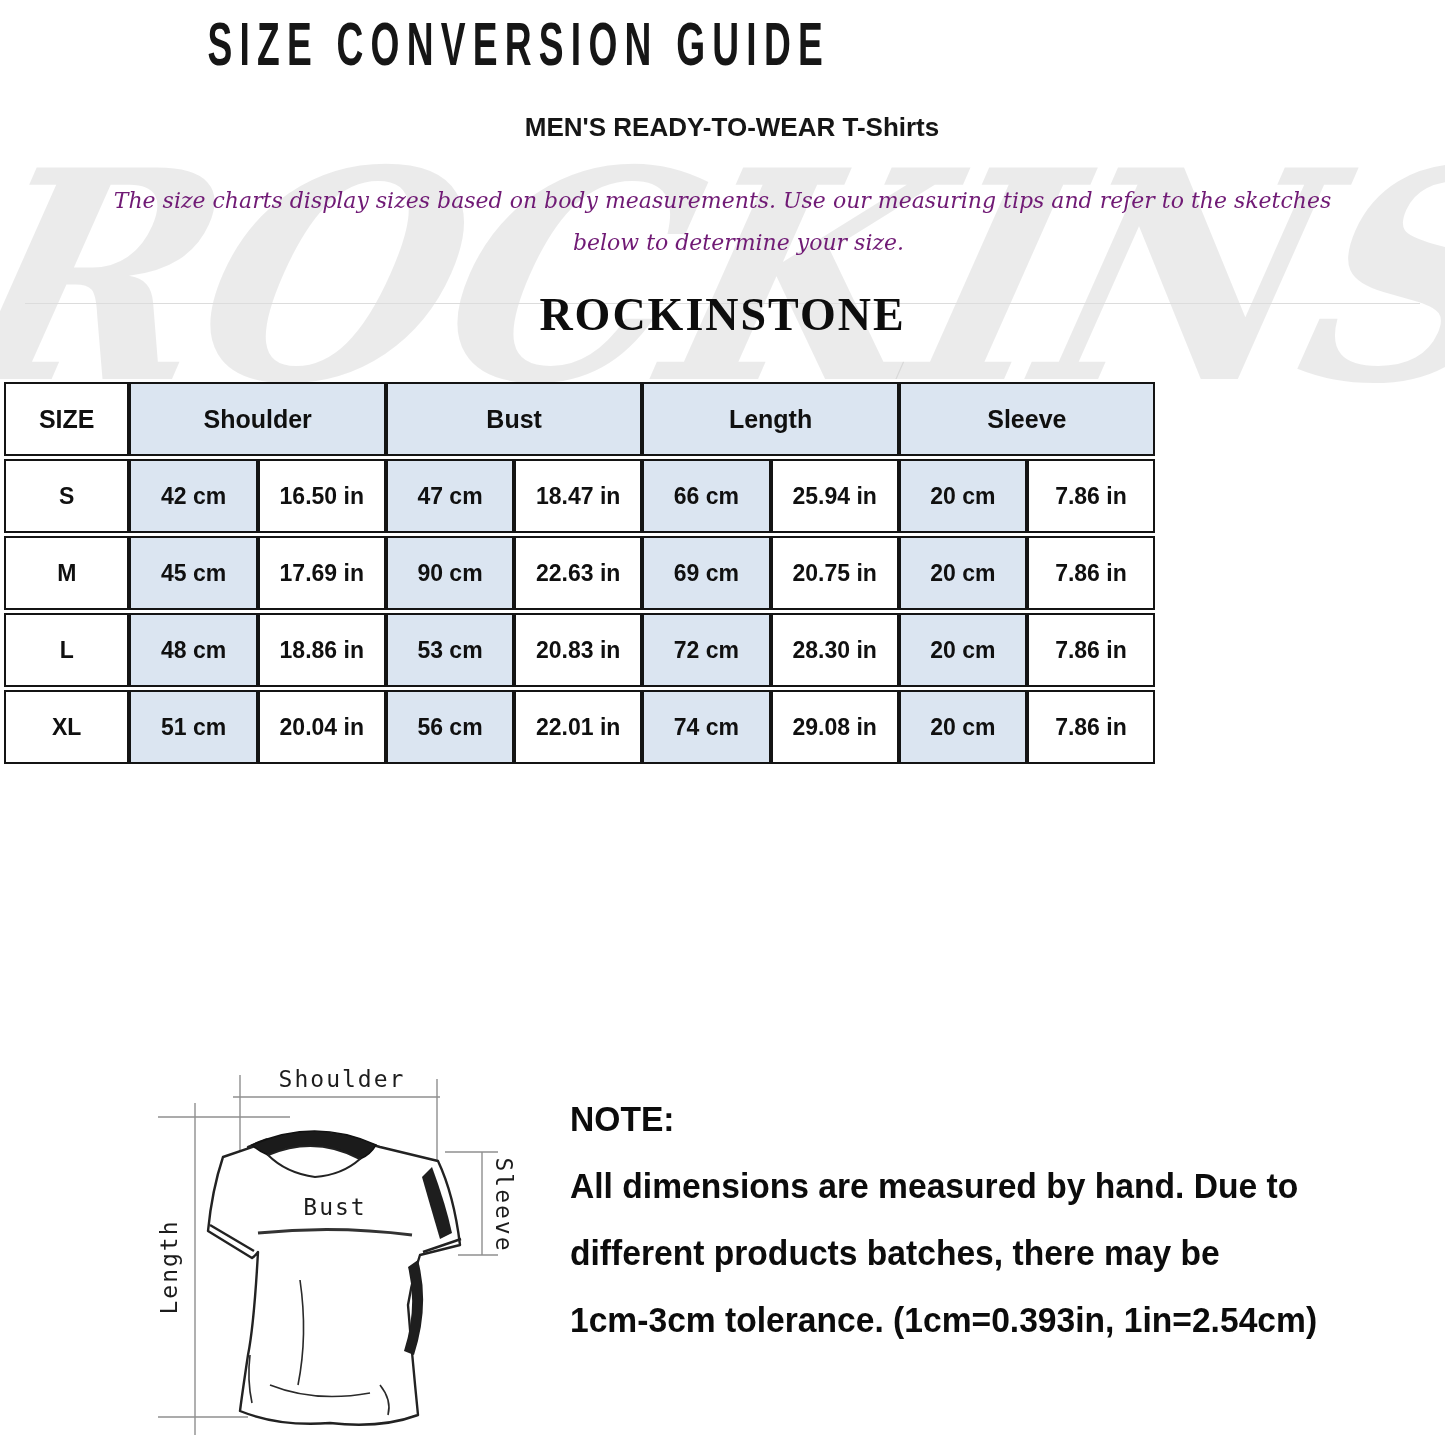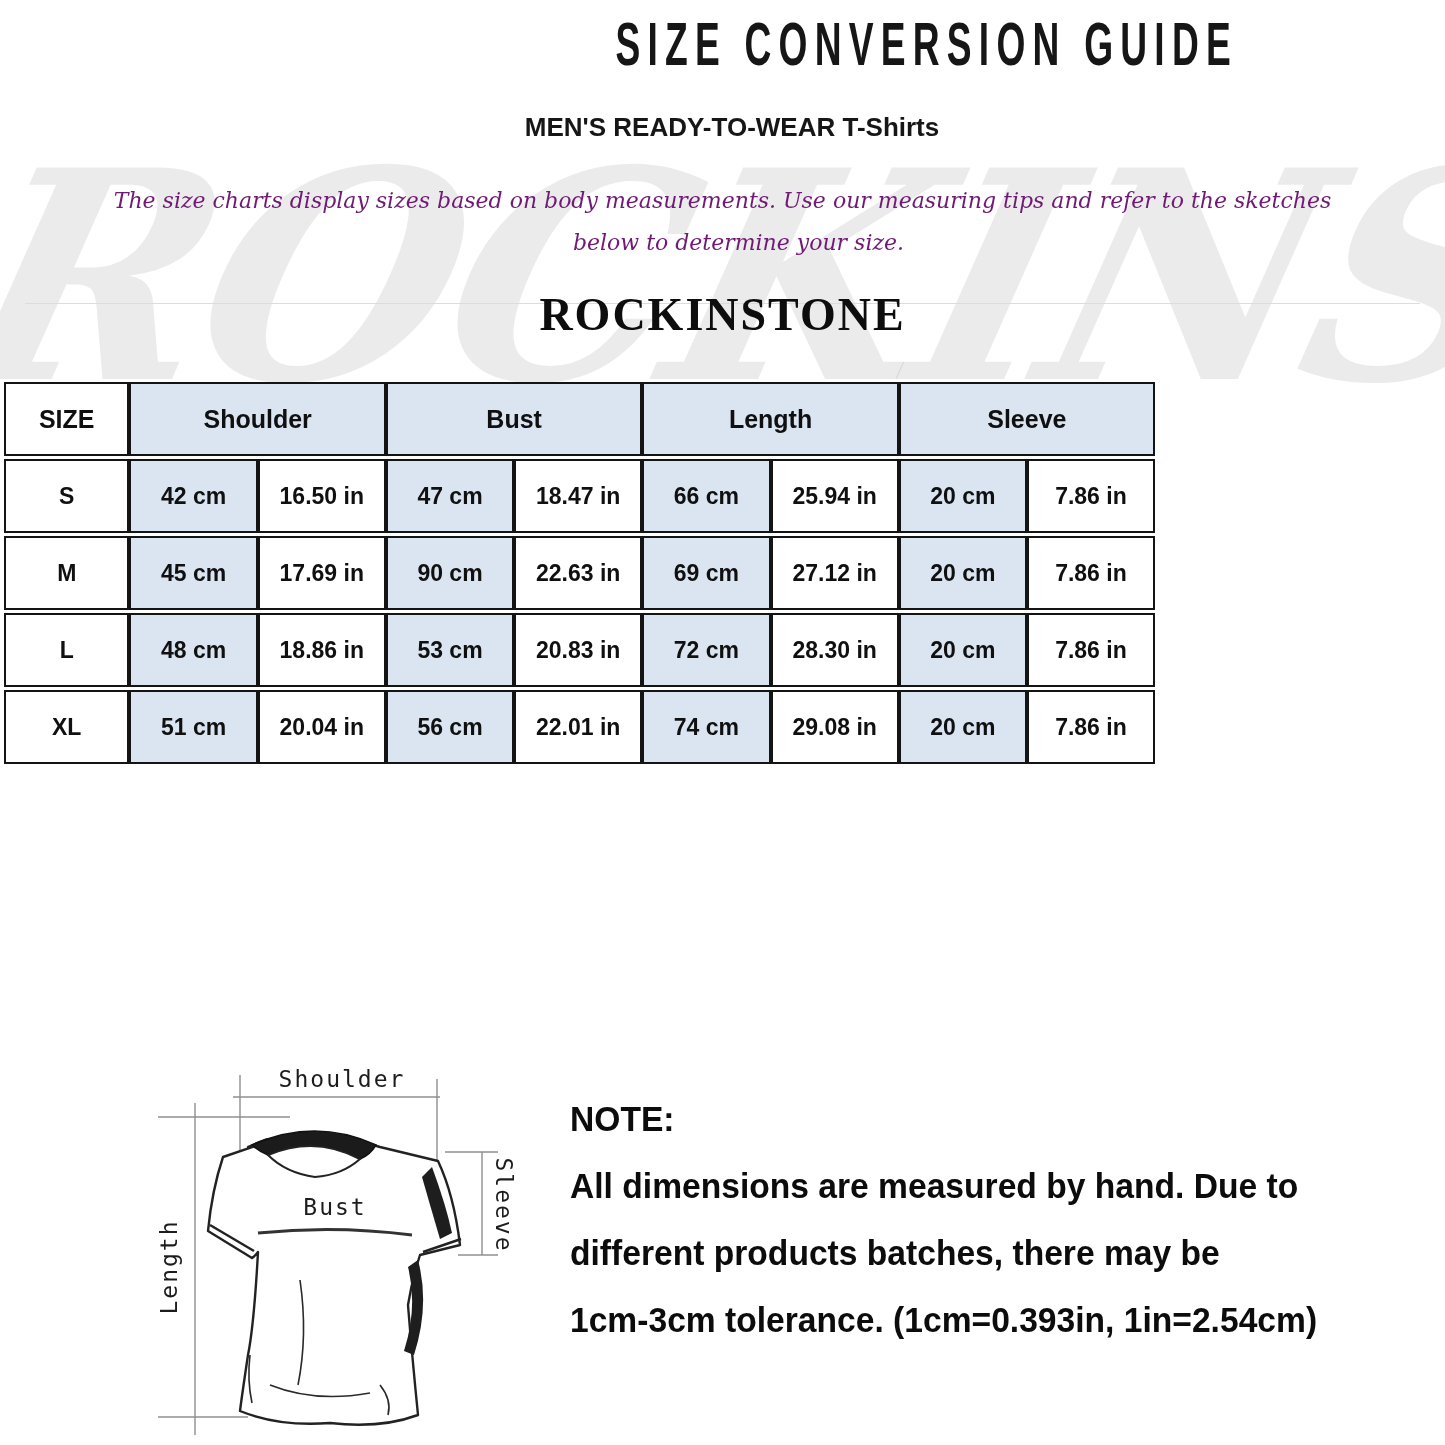--- a/index.html
+++ b/index.html
@@ -11,21 +11,21 @@
   
   .watermark {
     position:absolute; top:150px; left:-25px; width:1500px; height:255px;
     overflow:hidden; z-index:0;
     font-family:"DejaVu Serif", serif; font-style:italic; font-weight:700;
     font-size:290px; line-height:255px; letter-spacing:-6px;
     color:rgba(0,0,0,0.08); transform:skewX(-14deg); white-space:nowrap;
     pointer-events:none;
   }
   .faint-line { position:absolute; top:303px; left:25px; width:1395px; height:1px; background:#dcdcdc; z-index:1; }
-  .title-wrap { position:absolute; top:8px; left:0; width:100%; text-align:right; z-index:2; }
+  .title-wrap { position:absolute; top:8px; left:0; width:100%; text-align:left; z-index:2; }
   .title-inner {
     display:inline-block; font-weight:700; font-size:62px; letter-spacing:12px;
     transform:scaleX(0.60); transform-origin:center top; white-space:nowrap; color:#161616;
   }
   .subtitle { position:absolute; top:112px; left:0; width:100%; text-align:center;
     font-size:26px; font-weight:700; color:#161616; z-index:2;padding-left:19px; }
   .desc { position:absolute; left:0; width:100%; text-align:center; z-index:2;
     font-family:"DejaVu Serif", serif; font-style:italic; font-size:22px; color:#701a75; }
   .desc1 { top:188px; } .desc2 { top:230px;margin-left:16px; }
   .brand { position:absolute; top:288px; left:0; width:100%; text-align:center; z-index:2;
@@ -99,21 +99,21 @@
         <td class="blue">20 cm</td>
         <td>7.86 in</td>
       </tr>
       <tr>
         <td>M</td>
         <td class="blue">45 cm</td>
         <td>17.69 in</td>
         <td class="blue">90 cm</td>
         <td>22.63 in</td>
         <td class="blue">69 cm</td>
-        <td>27.12 in</td>
+        <td>20.75 in</td>
         <td class="blue">20 cm</td>
         <td>7.86 in</td>
       </tr>
       <tr>
         <td>L</td>
         <td class="blue">48 cm</td>
         <td>18.86 in</td>
         <td class="blue">53 cm</td>
         <td>20.83 in</td>
         <td class="blue">72 cm</td>

